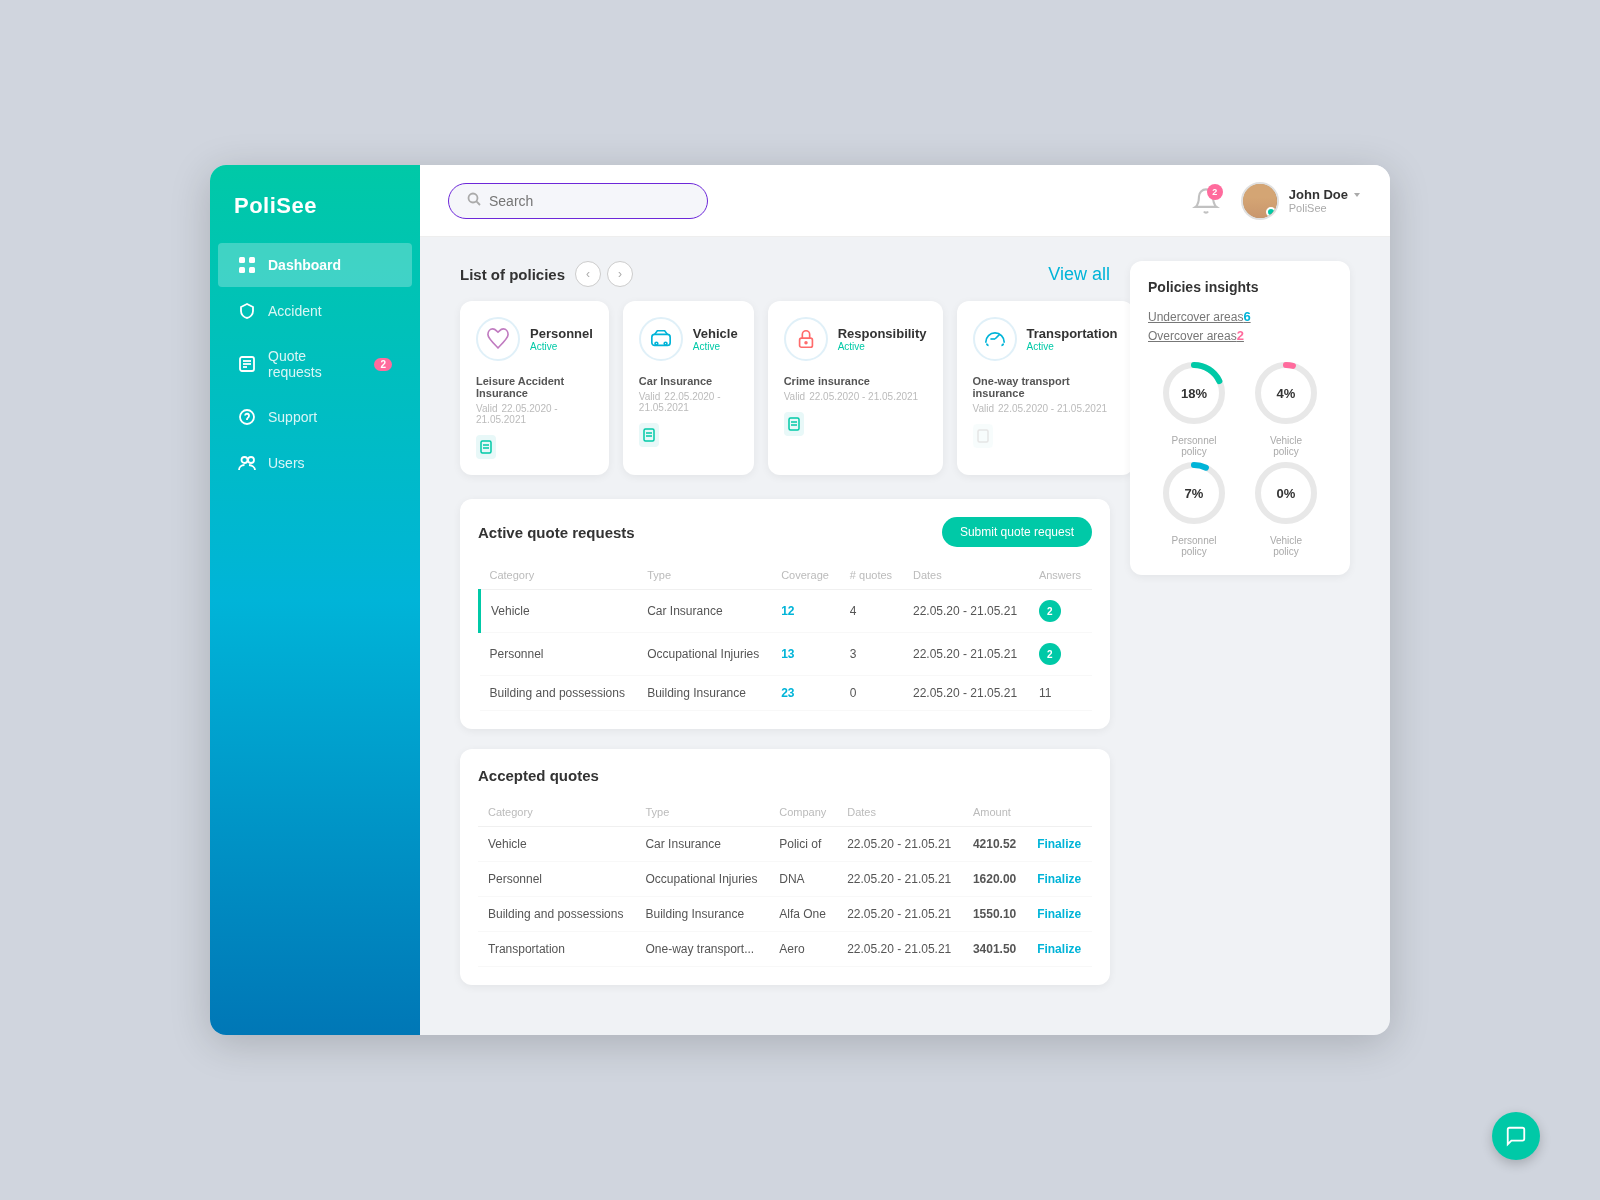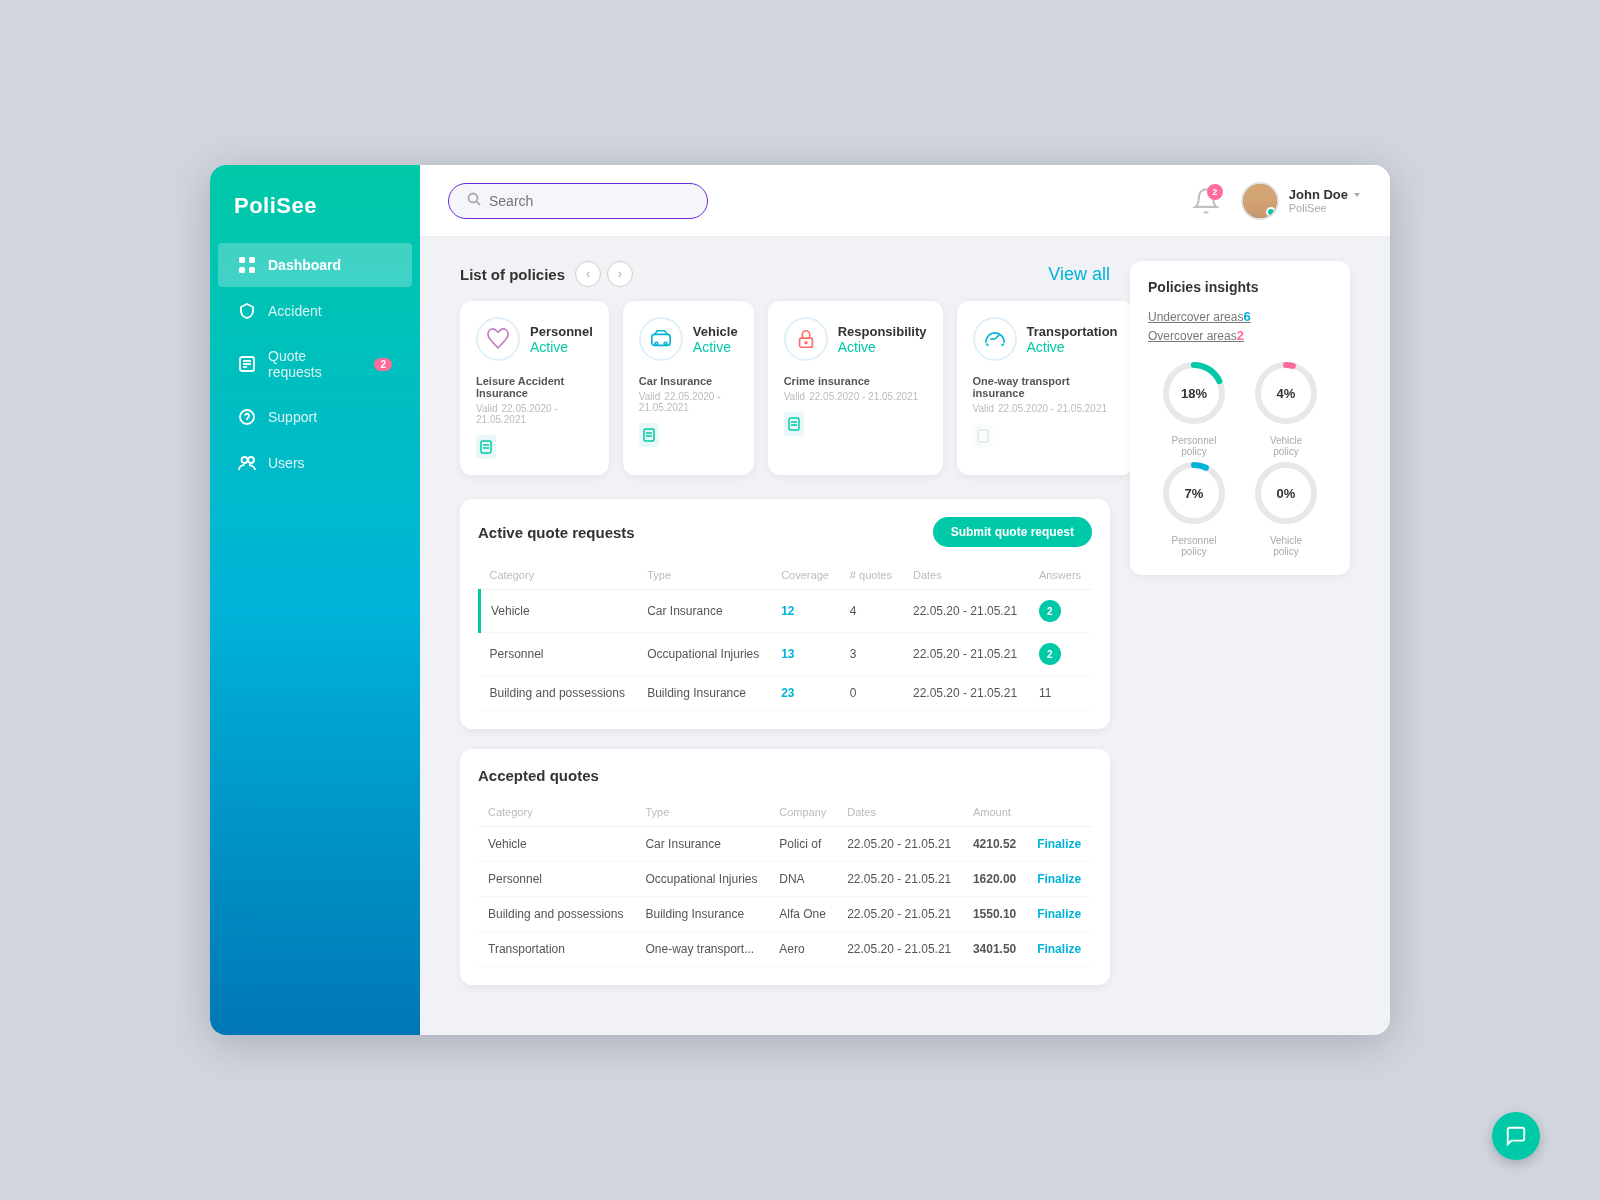--- a/index.html
+++ b/index.html
@@ -253,21 +253,21 @@
       height: 44px;
       border-radius: 50%;
       border: 2px solid #e0f0f8;
       display: flex;
       align-items: center;
       justify-content: center;
       flex-shrink: 0;
     }
     .policy-icon svg { width: 22px; height: 22px; }
     .policy-name { font-size: 13px; font-weight: 600; color: #333; }
-    .policy-status { font-size: 14px; color: #00c9a7; }
+    .policy-status { font-size: 10px; color: #00c9a7; }
     .policy-desc { font-size: 11px; font-weight: 600; color: #555; margin-bottom: 4px; }
     .policy-valid { font-size: 10px; color: #999; margin-bottom: 10px; }
     .policy-valid span { color: #bbb; margin-right: 4px; }
     .doc-icon {
       width: 20px;
       height: 24px;
       background: #e8f8f8;
       border-radius: 4px;
       display: flex;
       align-items: center;
@@ -287,21 +287,21 @@
       justify-content: space-between;
       margin-bottom: 14px;
     }
     .submit-btn {
       background: #00c9a7;
       color: white;
       border: none;
       border-radius: 20px;
       padding: 8px 18px;
       font-size: 12px;
-      font-weight: 700;
+      font-weight: 400;
       cursor: pointer;
     }
     table { width: 100%; border-collapse: collapse; }
     th {
       font-size: 11px;
       color: #bbb;
       font-weight: 500;
       text-align: left;
       padding: 8px 10px;
       border-bottom: 1px solid #f0f0f0;

